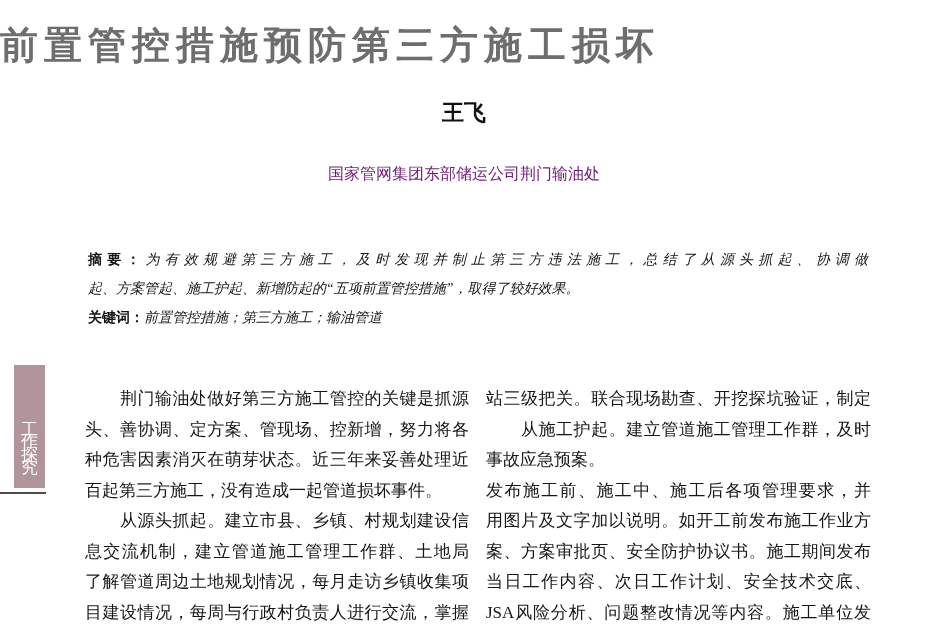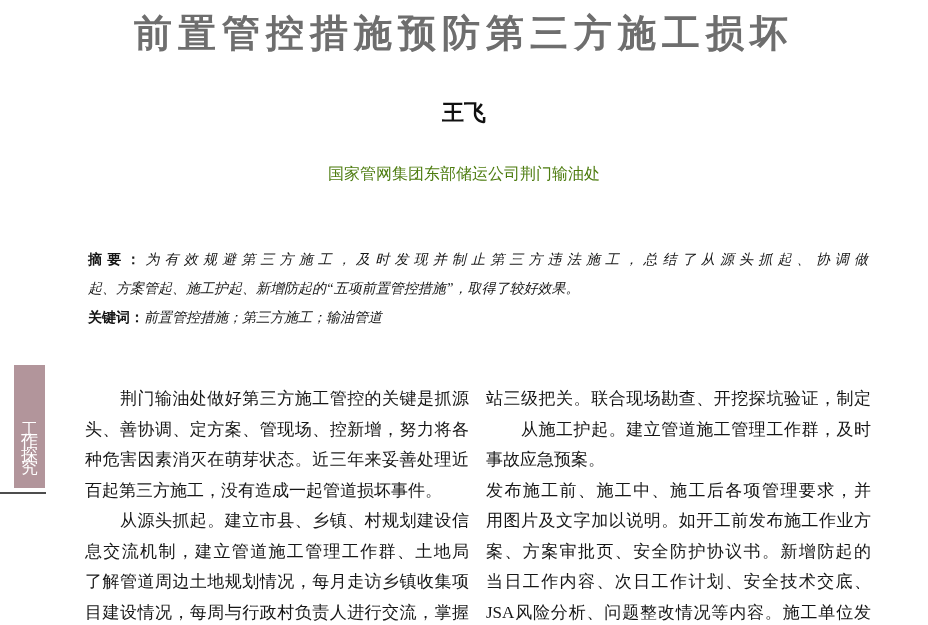--- a/index.html
+++ b/index.html
@@ -1,31 +1,31 @@
 <!DOCTYPE html>
 <html><head>
 <meta charset="utf-8">
 <style>
   html,body { margin:0; padding:0; background:#fff; }
   .page {
     position:relative; width:928px; height:625px; background:#ffffff;
     overflow:hidden; font-family:"Liberation Serif", serif; color:#1b1b1b;
   }
   .title {
-    position:absolute; top:8px; left:0; width:100%; text-align:center;
+    position:absolute; top:20px; left:0; width:100%; 
     font-family:"Liberation Sans", sans-serif; font-weight:bold;
     font-size:38px; letter-spacing:6px; color:#6e6e6e; white-space:nowrap;
   }
   .author {
     position:absolute; top:98px; left:0; width:100%; text-align:center;
     font-size:22px; font-weight:bold; color:#111;
   }
   .affiliation {
     position:absolute; top:164px; left:0; width:100%; text-align:center;
-    font-size:16px; color:#4d7c0f;
+    font-size:16px; color:#701a75;
   }
   .abstract {
     position:absolute; left:88px; top:245px; width:780px;
     font-size:14px; line-height:29px; color:#151515;
   }
   .abstract .row { text-align:justify; }
   .abstract .row.stretch { text-align-last:justify; }
   .lbl {
     font-family:"Liberation Sans", sans-serif; font-weight:bold; font-style:normal;
   }
@@ -83,18 +83,18 @@
     <div class="ln jl">了解管道周边土地规划情况，每月走访乡镇收集项</div>
     <div class="ln jl">目建设情况，每周与行政村负责人进行交流，掌握</div>
   </div>
 
   <div class="col right">
     <div class="ln jl">站三级把关。联合现场勘查、开挖探坑验证，制定</div>
     <div class="ln jl">　　从施工护起。建立管道施工管理工作群，及时</div>
     <div class="ln">事故应急预案。</div>
     <div class="ln jl">发布施工前、施工中、施工后各项管理要求，并</div>
     <div class="ln jl">用图片及文字加以说明。如开工前发布施工作业方</div>
-    <div class="ln jl">案、方案审批页、安全防护协议书。新增防起的</div>
+    <div class="ln jl">案、方案审批页、安全防护协议书。施工期间发布</div>
     <div class="ln jl">当日工作内容、次日工作计划、安全技术交底、</div>
     <div class="ln jl">JSA风险分析、问题整改情况等内容。施工单位发</div>
   </div>
 
 </div>
 
 </body></html>

